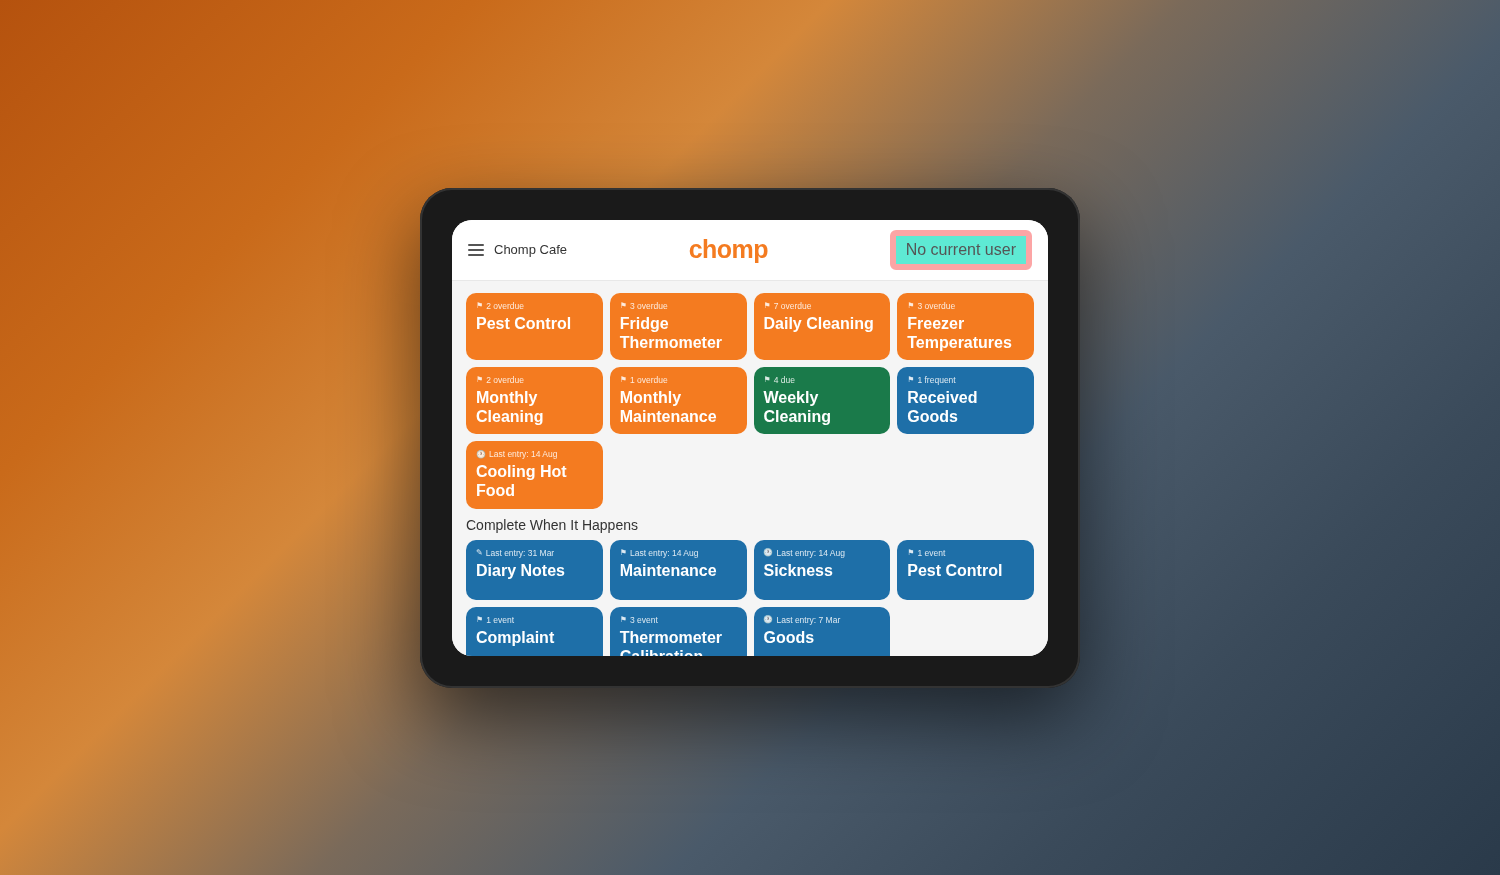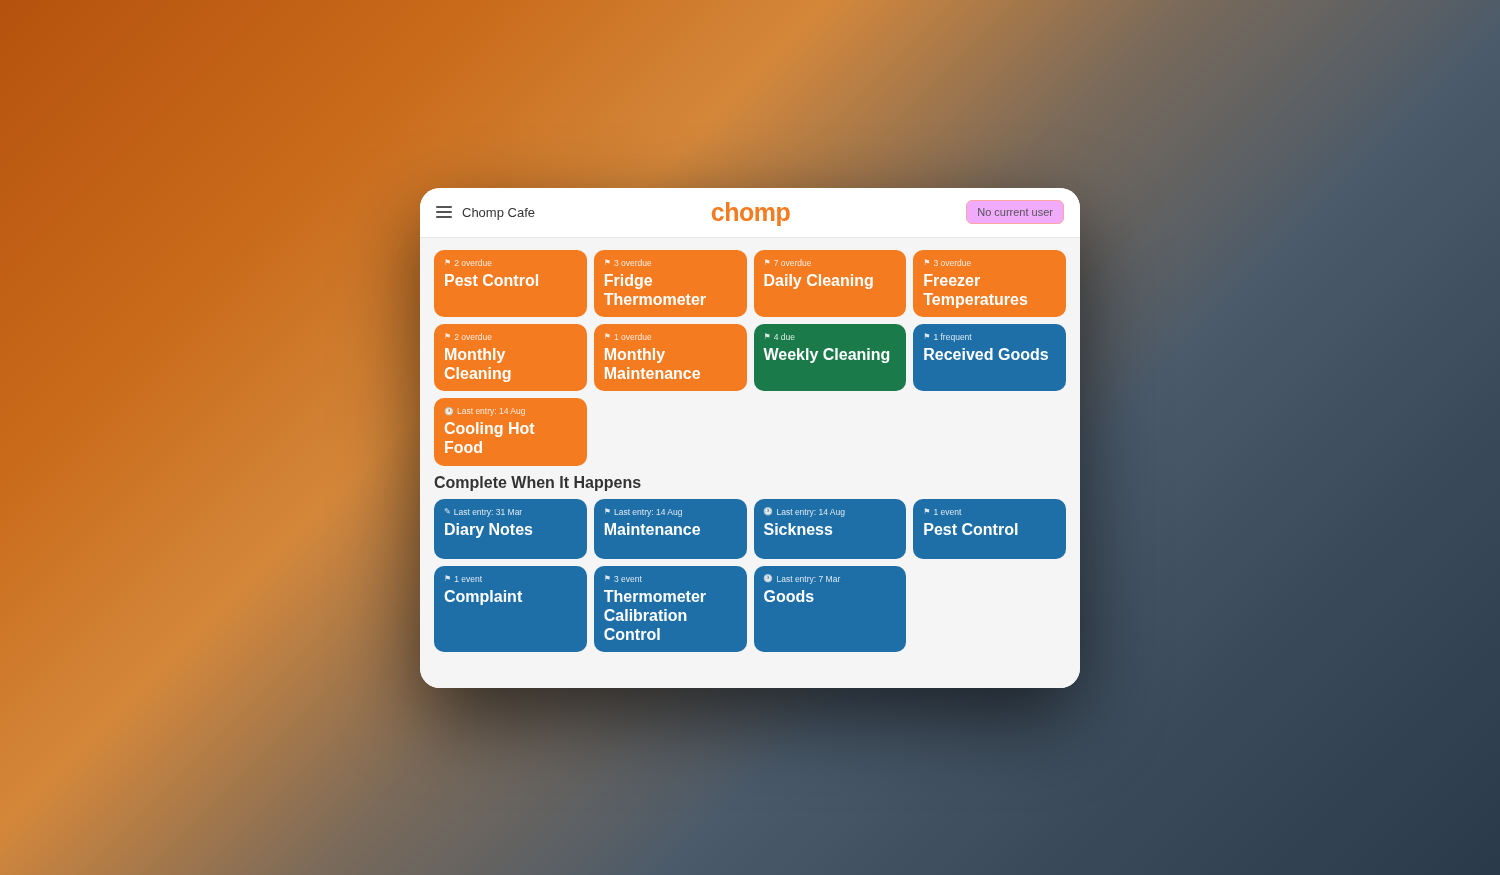--- a/index.html
+++ b/index.html
@@ -32,21 +32,21 @@
     }
 
     
     .tablet-frame {
       position: relative;
       z-index: 10;
       width: 660px;
       height: 500px;
       background: #1a1a1a;
       border-radius: 32px;
-      padding: 0;
+      padding: 32px;
       box-shadow: 0 30px 80px rgba(0,0,0,0.6), inset 0 0 0 2px #333;
     }
 
     .tablet-screen {
       width: 100%;
       height: 100%;
       background: #f5f5f5;
       border-radius: 20px;
       overflow: hidden;
       display: flex;
@@ -92,25 +92,25 @@
     }
 
     .logo {
       font-size: 25px;
       font-weight: 800;
       color: #f47b20;
       letter-spacing: -0.5px;
     }
 
     .user-btn {
-      border: 1px solid #fca5a5;
-      background: #f0abfc;
+      border: 6px solid #fca5a5;
+      background: #5eead4;
       border-radius: 6px;
       padding: 5px 10px;
-      font-size: 11px;
+      font-size: 16px;
       color: #555;
       cursor: pointer;
     }
 
     
     .main-content {
       flex: 1;
       overflow-y: auto;
       padding: 12px 14px;
       background: #f5f5f5;
@@ -156,22 +156,22 @@
     }
 
     .card .card-title {
       font-size: 16px;
       font-weight: 700;
       color: #fff;
       line-height: 1.2;
     }
 
     .section-heading {
-      font-size: 16px;
-      font-weight: 700;
+      font-size: 14px;
+      font-weight: 400;
       color: #333;
       margin: 8px 0 7px 0;
     }
 
     .single-card-row {
       display: grid;
       grid-template-columns: repeat(4, 1fr);
       gap: 7px;
       margin-bottom: 7px;
     }

